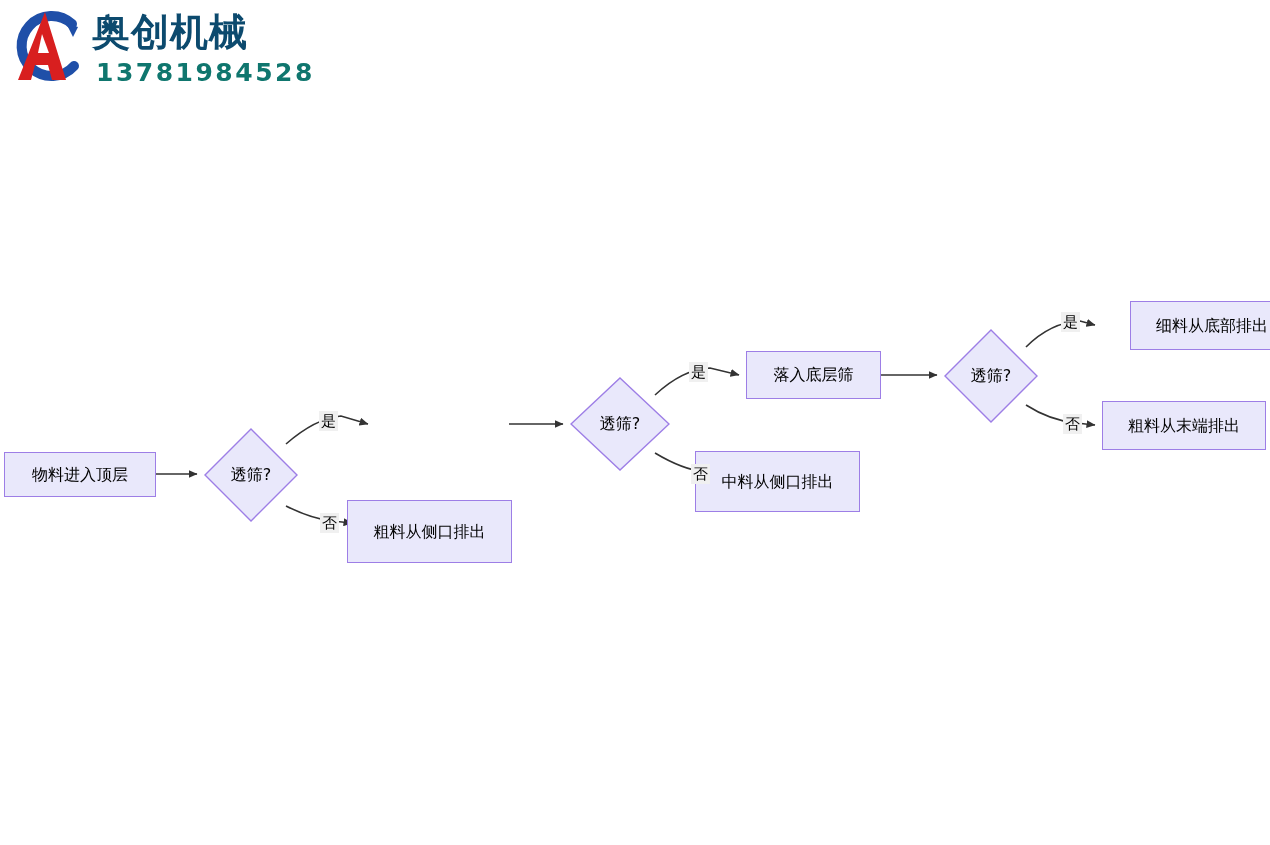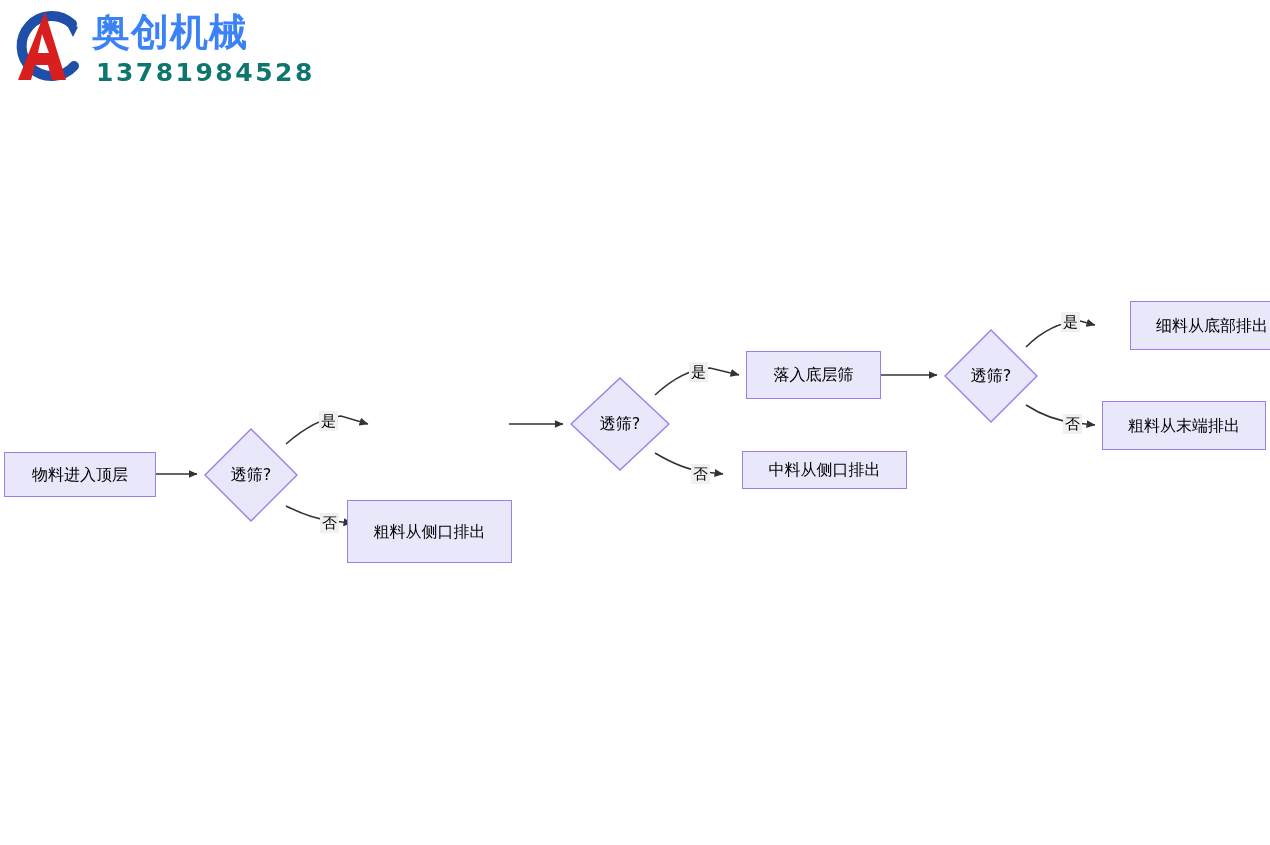--- a/index.html
+++ b/index.html
@@ -29,21 +29,21 @@
     top: 4px;
     width: 84px;
     height: 84px;
   }
   #company-name {
     position: absolute;
     left: 92px;
     top: 10px;
     font-size: 38px;
     font-weight: 700;
-    color: #3b82f6;
+    color: #0c4a6e;
     letter-spacing: 1px;
     line-height: 44px;
     white-space: nowrap;
     font-family: "DejaVu Sans", "Liberation Sans", sans-serif;
   }
   #company-phone {
     position: absolute;
     left: 96px;
     top: 58px;
     font-size: 25px;
@@ -179,21 +179,21 @@
     <svg class="diamond-shape" viewBox="0 0 100 94" preserveAspectRatio="none">
       <polygon points="50,1 99,47 50,93 1,47" fill="#e9e8fb" stroke="#9d7ee6" stroke-width="1.4"></polygon>
     </svg>
     <span class="diamond-label">透筛?</span>
   </div>
 
   <div class="node process" style="left:746px; top:351px; width:135px; height:48px;">
     <span>落入底层筛</span>
   </div>
 
-  <div class="node process" style="left:742px; top:451px; width:165px; height:38px;">
+  <div class="node process" style="left:695px; top:451px; width:165px; height:61px;">
     <span>中料从侧口排出</span>
   </div>
 
   <div class="node decision" style="left:944px; top:329px; width:94px; height:94px;">
     <svg class="diamond-shape" viewBox="0 0 94 94" preserveAspectRatio="none">
       <polygon points="47,1 93,47 47,93 1,47" fill="#e9e8fb" stroke="#9d7ee6" stroke-width="1.4"></polygon>
     </svg>
     <span class="diamond-label">透筛?</span>
   </div>
 

